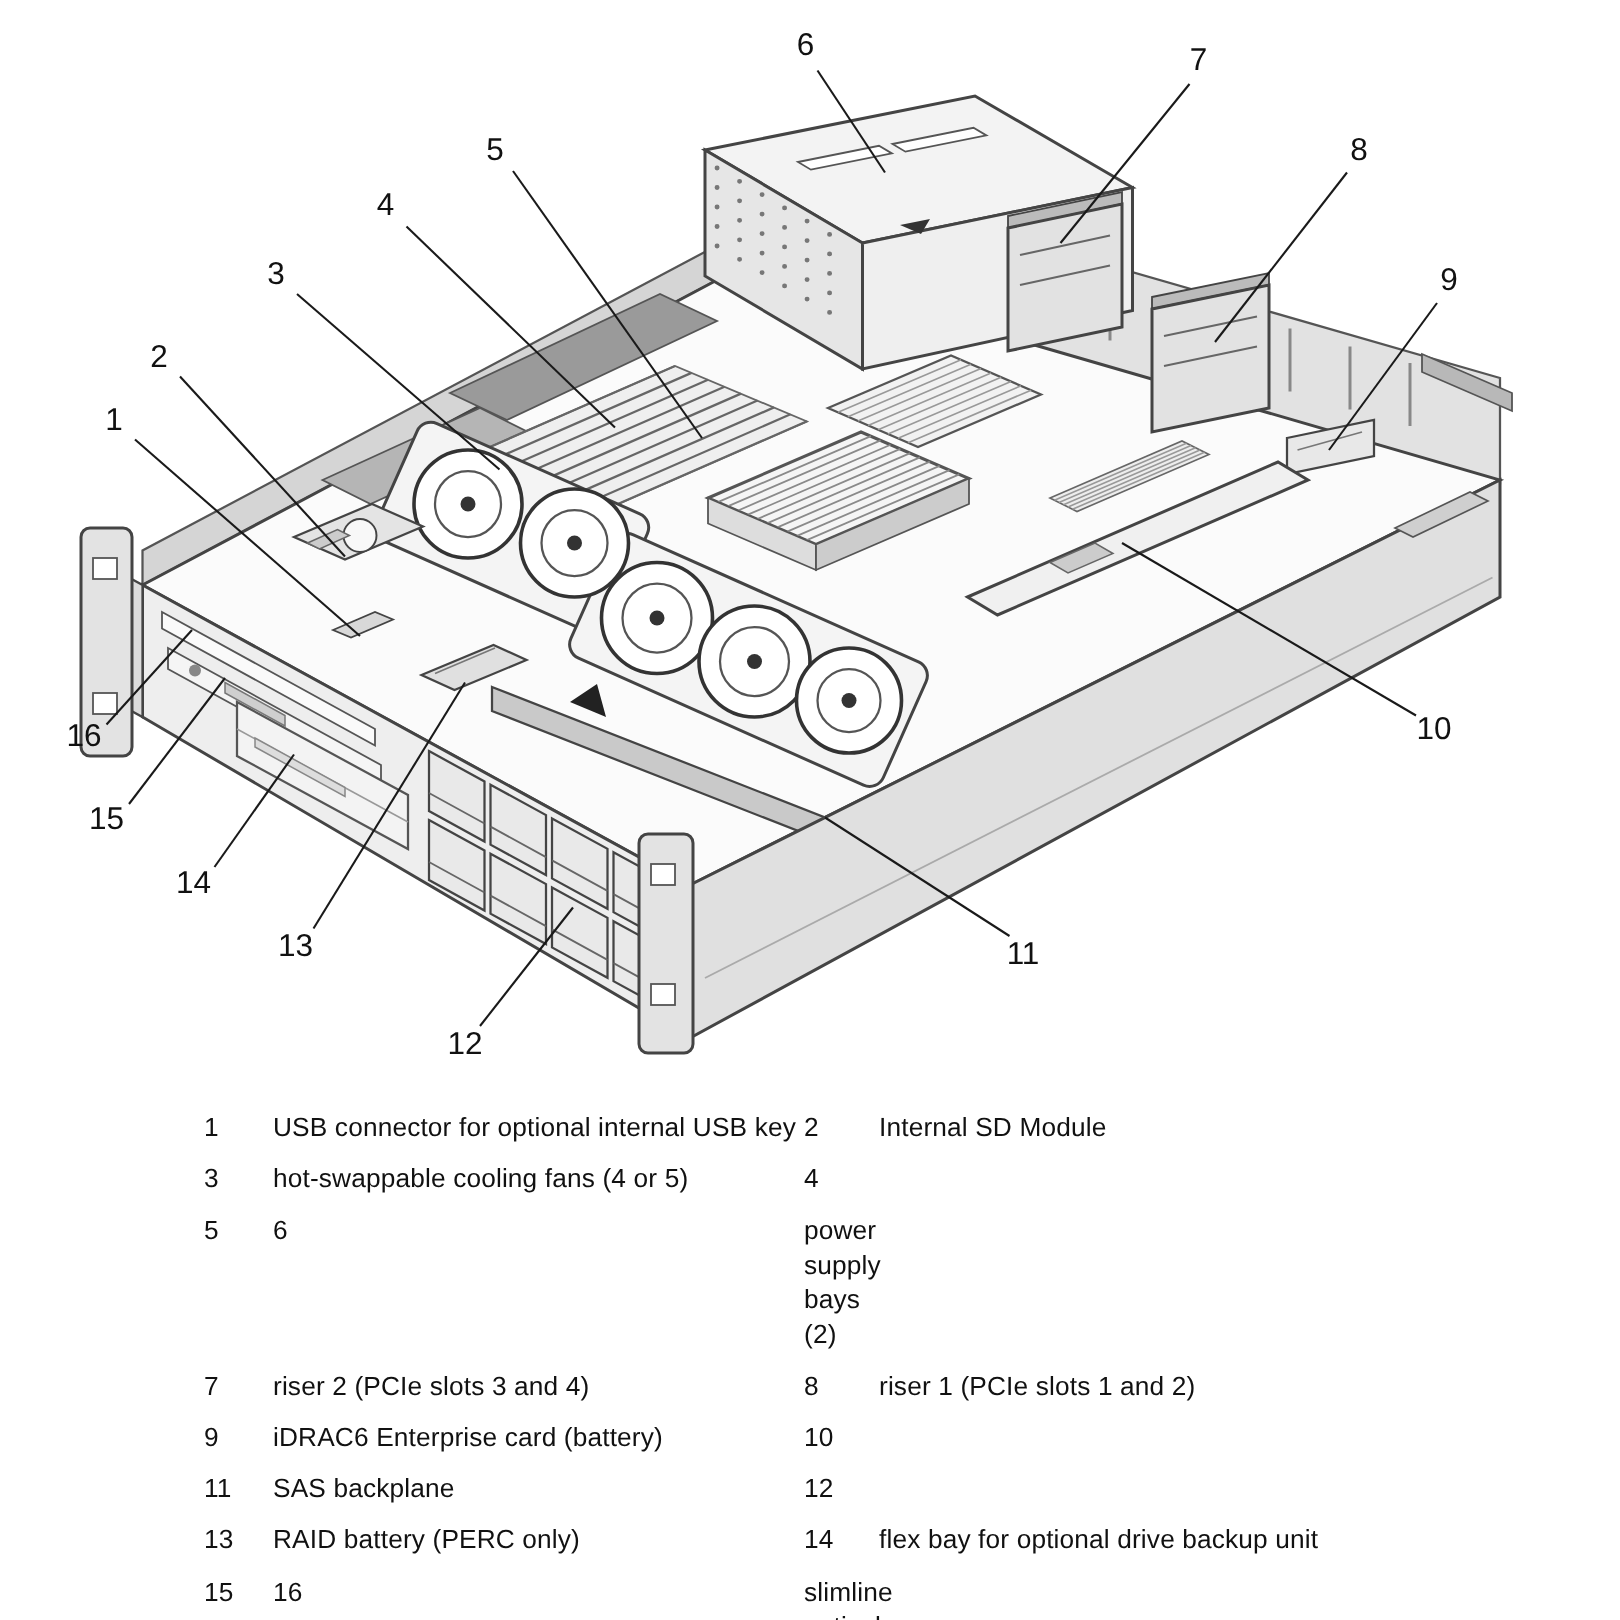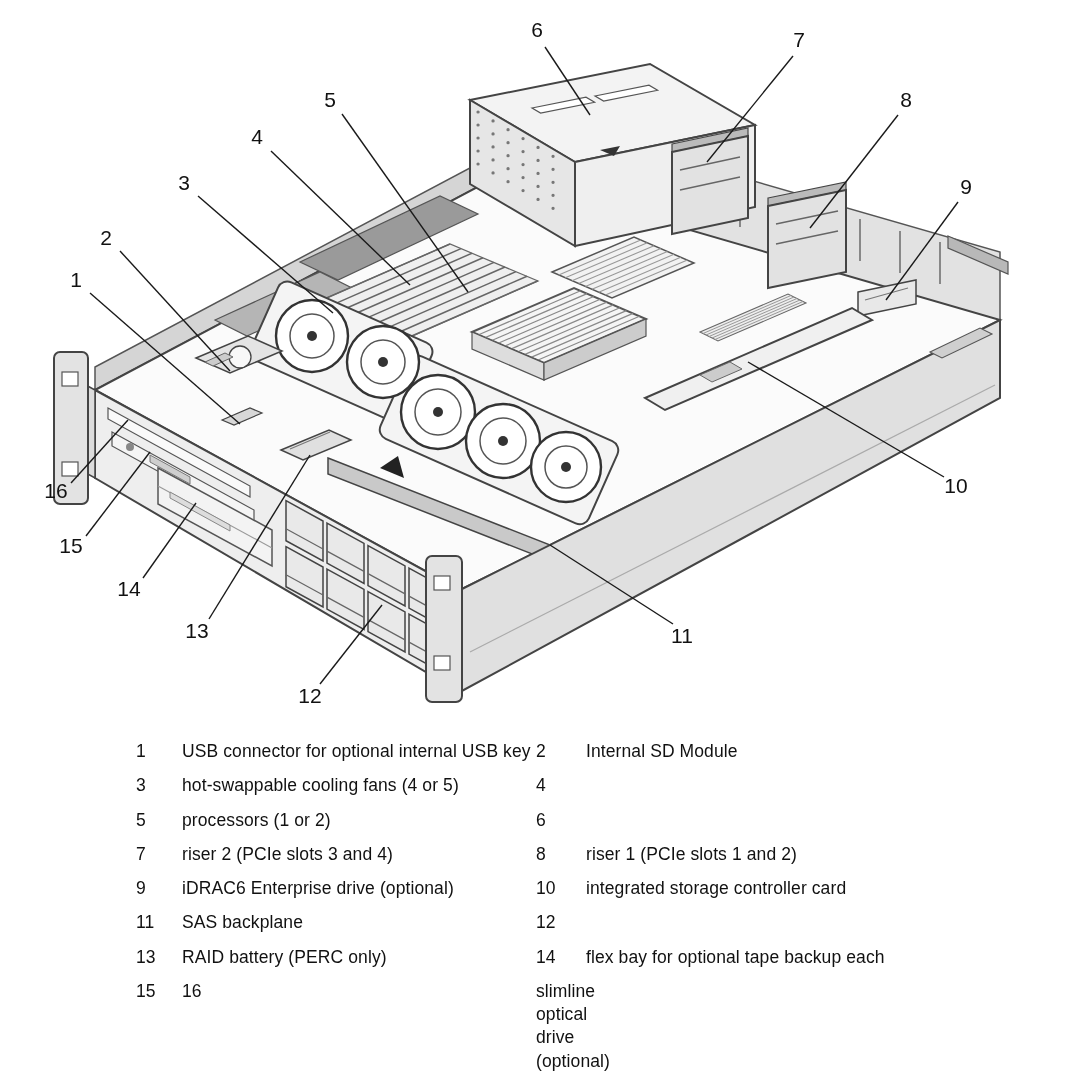--- a/index.html
+++ b/index.html
@@ -226,45 +226,44 @@
         <div class="num">2</div>
         <div class="txt">Internal SD Module</div>
       </div>
       <div class="legend-row">
         <div class="num">3</div>
         <div class="txt">hot-swappable cooling fans (4 or 5)</div>
         <div class="num">4</div>
       </div>
       <div class="legend-row">
         <div class="num">5</div>
-        <div class="txt">processors (1 or 2)</div>
         <div class="num">6</div>
+        <div class="txt">power supply bays (2)</div>
       </div>
       <div class="legend-row">
         <div class="num">7</div>
         <div class="txt">riser 2 (PCIe slots 3 and 4)</div>
         <div class="num">8</div>
         <div class="txt">riser 1 (PCIe slots 1 and 2)</div>
       </div>
       <div class="legend-row">
         <div class="num">9</div>
-        <div class="txt">iDRAC6 Enterprise drive (optional)</div>
+        <div class="txt">iDRAC6 Enterprise card (battery)</div>
         <div class="num">10</div>
-        <div class="txt">integrated storage controller card</div>
       </div>
       <div class="legend-row">
         <div class="num">11</div>
         <div class="txt">SAS backplane</div>
         <div class="num">12</div>
       </div>
       <div class="legend-row">
         <div class="num">13</div>
         <div class="txt">RAID battery (PERC only)</div>
         <div class="num">14</div>
-        <div class="txt">flex bay for optional tape backup each</div>
+        <div class="txt">flex bay for optional drive backup unit</div>
       </div>
       <div class="legend-row">
         <div class="num">15</div>
         <div class="num">16</div>
         <div class="txt">slimline optical drive (optional)</div>
       </div>
     </div>
 
 </div>
 

